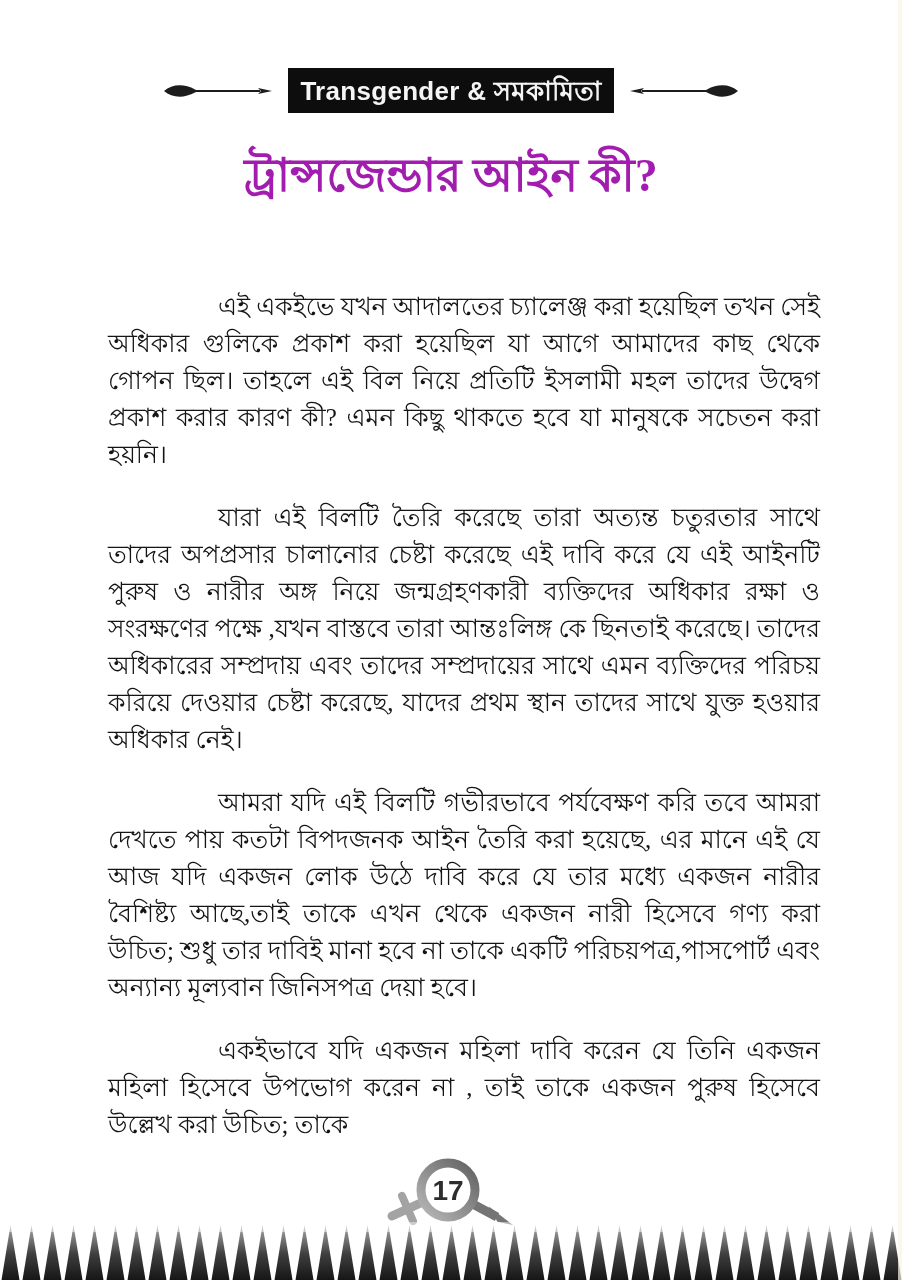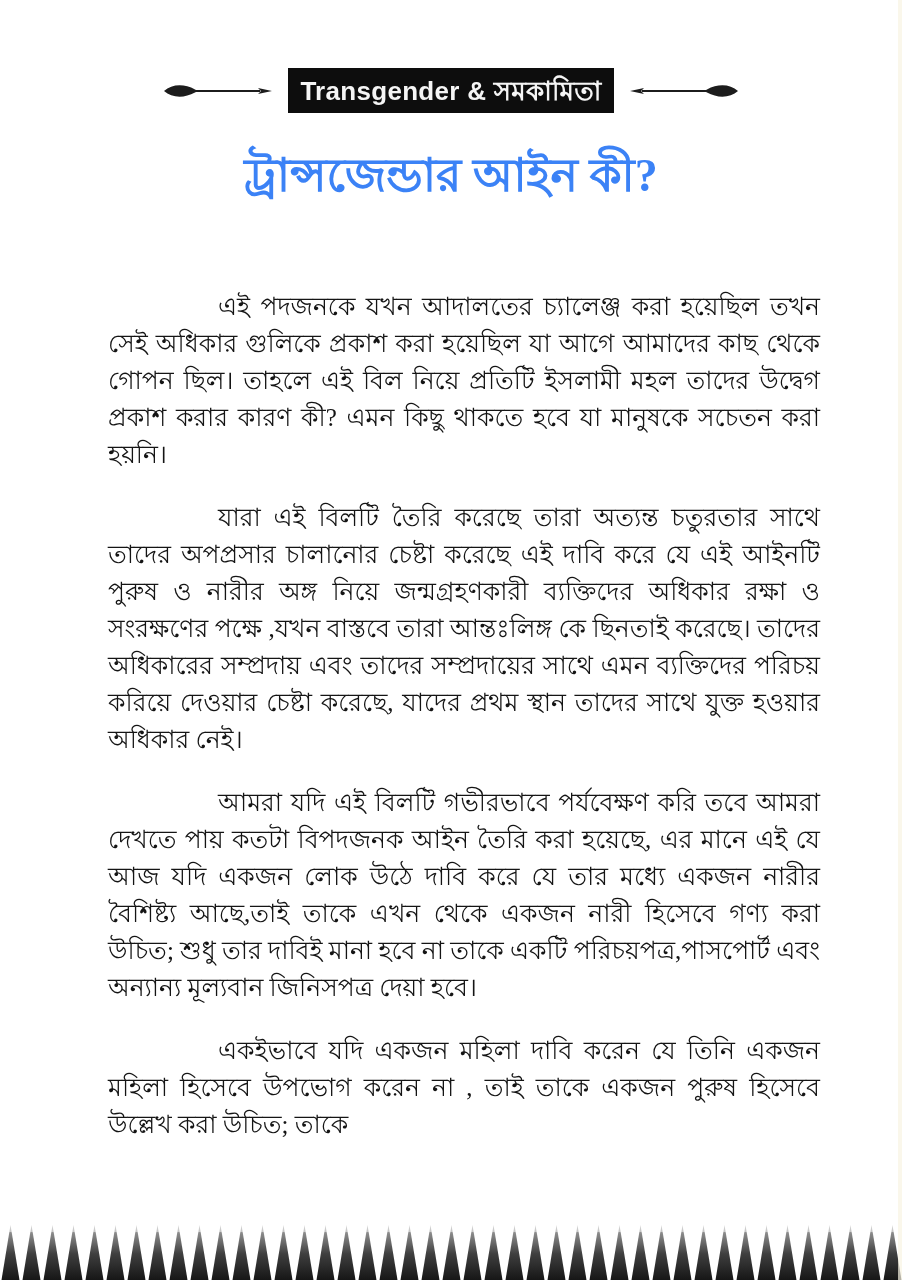--- a/index.html
+++ b/index.html
@@ -24,21 +24,21 @@
     font-family:"Liberation Sans", sans-serif;
     font-weight:bold;font-size:26px;line-height:1;
     padding:10px 12px 9px 12px;
     letter-spacing:.3px;
     white-space:nowrap;
   }
   
   .title{
     position:absolute;top:140px;left:0;right:0;margin:0;
     text-align:center;
-    font-size:46px;font-weight:bold;color:#3b82f6;
+    font-size:46px;font-weight:bold;color:#a21caf;
   }
   
   .body-text{
     position:absolute;top:288px;left:108px;width:712px;
     font-size:25px;line-height:37px;
     text-align:justify;
     color:#141414;
   }
   .body-text p{margin:0 0 26px 0;text-indent:110px;}
   
@@ -72,26 +72,45 @@
     <svg class="orn orn-right" viewBox="0 0 112 22" aria-hidden="true">
       <path d="M2,11 C10,4 22,3.5 33,9.5 C35.5,10.5 35.5,11.5 33,12.5 C22,18.5 10,18 2,11 Z" fill="#1c1c1c"></path>
       <line x1="30" y1="11" x2="98" y2="11" stroke="#1c1c1c" stroke-width="2"></line>
       <polygon points="96,8 110,11 96,14 99,11" fill="#1c1c1c"></polygon>
     </svg>
   </header>
 
   <h1 class="title">ট্রান্সজেন্ডার আইন কী?</h1>
 
   <main class="body-text">
-    <p>এই পদজনকে যখন আদালতের চ্যালেঞ্জ করা হয়েছিল তখন সেই অধিকার গুলিকে প্রকাশ করা হয়েছিল যা আগে আমাদের কাছ থেকে গোপন ছিল। তাহলে এই বিল নিয়ে প্রতিটি ইসলামী মহল তাদের উদ্বেগ প্রকাশ করার কারণ কী? এমন কিছু থাকতে হবে যা মানুষকে সচেতন করা হয়নি।</p>
+    <p>এই একইভে যখন আদালতের চ্যালেঞ্জ করা হয়েছিল তখন সেই অধিকার গুলিকে প্রকাশ করা হয়েছিল যা আগে আমাদের কাছ থেকে গোপন ছিল। তাহলে এই বিল নিয়ে প্রতিটি ইসলামী মহল তাদের উদ্বেগ প্রকাশ করার কারণ কী? এমন কিছু থাকতে হবে যা মানুষকে সচেতন করা হয়নি।</p>
     <p>যারা এই বিলটি তৈরি করেছে তারা অত্যন্ত চতুরতার সাথে তাদের অপপ্রসার চালানোর চেষ্টা করেছে এই দাবি করে যে এই আইনটি পুরুষ ও নারীর অঙ্গ নিয়ে জন্মগ্রহণকারী ব্যক্তিদের অধিকার রক্ষা ও সংরক্ষণের পক্ষে ,যখন বাস্তবে তারা আন্তঃলিঙ্গ কে ছিনতাই করেছে। তাদের অধিকারের সম্প্রদায় এবং তাদের সম্প্রদায়ের সাথে এমন ব্যক্তিদের পরিচয় করিয়ে দেওয়ার চেষ্টা করেছে, যাদের প্রথম স্থান তাদের সাথে যুক্ত হওয়ার অধিকার নেই।</p>
     <p>আমরা যদি এই বিলটি গভীরভাবে পর্যবেক্ষণ করি তবে আমরা দেখতে পায় কতটা বিপদজনক আইন তৈরি করা হয়েছে, এর মানে এই যে আজ যদি একজন লোক উঠে দাবি করে যে তার মধ্যে একজন নারীর বৈশিষ্ট্য আছে,তাই তাকে এখন থেকে একজন নারী হিসেবে গণ্য করা উচিত; শুধু তার দাবিই মানা হবে না তাকে একটি পরিচয়পত্র,পাসপোর্ট এবং অন্যান্য মূল্যবান জিনিসপত্র দেয়া হবে।</p>
     <p>একইভাবে যদি একজন মহিলা দাবি করেন যে তিনি একজন মহিলা হিসেবে উপভোগ করেন না , তাই তাকে একজন পুরুষ হিসেবে উল্লেখ করা উচিত; তাকে</p>
   </main>
 
+  <div class="footer-ornament">
+    <svg viewBox="0 0 132 94" aria-hidden="true">
+      <defs>
+        <linearGradient id="ringG" x1="0" y1="1" x2="1" y2="0">
+          <stop offset="0" stop-color="#b8b8b8"></stop>
+          <stop offset="1" stop-color="#616161"></stop>
+        </linearGradient>
+      </defs>
+
+      <line x1="40" y1="51" x2="7" y2="66" stroke="#a3a3a3" stroke-width="9" stroke-linecap="round"></line>
+      <line x1="17" y1="46" x2="28" y2="71" stroke="#a3a3a3" stroke-width="8" stroke-linecap="round"></line>
+
+      <line x1="86" y1="53" x2="112" y2="67" stroke="#757575" stroke-width="9" stroke-linecap="butt"></line>
+      <polygon points="128,75 103.6,56.2 112.4,71.8" fill="#757575"></polygon>
+
+      <circle cx="63" cy="40" r="27" fill="#ffffff" stroke="url(#ringG)" stroke-width="9"></circle>
+      <text x="63" y="50" text-anchor="middle" font-family="Liberation Sans, sans-serif" font-size="28" font-weight="bold" fill="#2d2d2d">17</text>
+    </svg>
+  </div>
 
   <div class="fringe">
     <svg width="902" height="58" viewBox="0 0 902 58" preserveAspectRatio="none" aria-hidden="true">
       <defs>
         <linearGradient id="spikeG" x1="0" y1="58" x2="0" y2="0" gradientUnits="userSpaceOnUse">
           <stop offset="0" stop-color="#161616"></stop>
           <stop offset="0.45" stop-color="#3f3f3f"></stop>
           <stop offset="0.8" stop-color="#8a8a8a"></stop>
           <stop offset="1" stop-color="#c6c6c6"></stop>
         </linearGradient>

